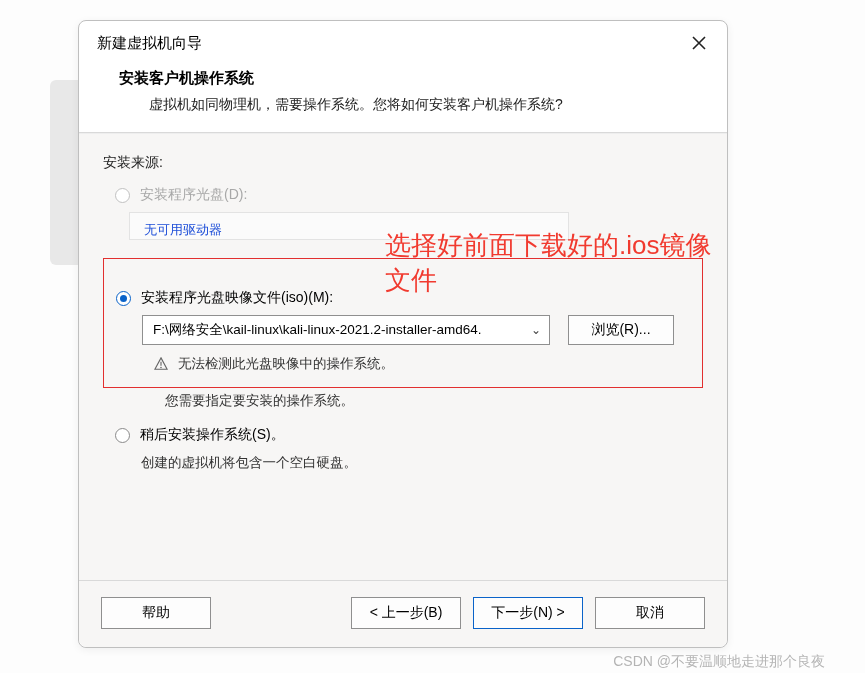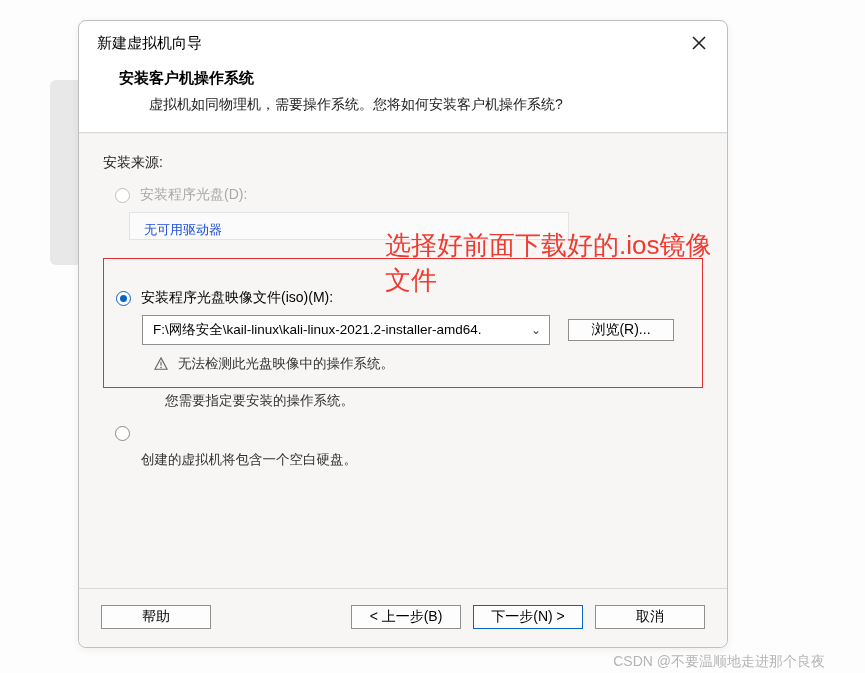--- a/index.html
+++ b/index.html
@@ -96,21 +96,21 @@
     }
     .combo {
       flex: 0 0 408px; height: 30px;
       border: 1px solid #8f8f8f; background: #fff;
       display: flex; align-items: center; justify-content: space-between;
       padding: 0 8px 0 10px; font-size: 13.5px;
       white-space: nowrap; overflow: hidden;
     }
     .combo .chev { font-size: 12px; color: #444; margin-left: 6px; }
     .browse-btn {
-      width: 106px; height: 22px;
+      width: 106px; height: 30px;
       border: 1px solid #8f8f8f; background: #fdfdfd;
       display: flex; align-items: center; justify-content: center;
       font-size: 14px; cursor: pointer;
     }
     .warn-row {
       display: flex; align-items: center; gap: 10px;
       margin-left: 38px; font-size: 13.5px; color: #333;
     }
     .warn-icon {
       width: 14px; height: 14px;
@@ -118,21 +118,21 @@
     .note-line { margin-left: 62px; font-size: 13.5px; color: #333; margin-top: 2px; margin-bottom: 16px;}
     .later-note { margin-left: 28px; font-size: 13.5px; color: #333; margin-top: 10px; }
     .footer {
       border-top: 1px solid #d9d9d9;
       padding: 16px 22px 18px 22px;
       display: flex; align-items: center; justify-content: space-between;
       background: #f7f6f5;
       border-radius: 0 0 8px 8px;
     }
     .btn {
-      height: 24px; min-width: 110px;
+      height: 32px; min-width: 110px;
       border: 1px solid #8f8f8f; background: #fdfdfd;
       display: inline-flex; align-items: center; justify-content: center;
       font-size: 14px; padding: 0 14px; cursor: pointer;
     }
     .btn.primary { border: 1.5px solid #0a63c9; }
     .footer-right { display: flex; gap: 12px; }
     .annotation {
       position: absolute;
       left: 385px; top: 228px;
       color: #f13a2f; font-size: 26px; line-height: 1.35;
@@ -195,20 +195,21 @@
             <line x1="8" y1="5.5" x2="8" y2="10" stroke="#666" stroke-width="1.3"></line>
             <circle cx="8" cy="12" r="0.9" fill="#666"></circle>
           </svg>
         <span>无法检测此光盘映像中的操作系统。</span>
       </div>
     </div>
     <div class="note-line" style="margin-top:-6px;">您需要指定要安装的操作系统。</div>
 
     <div class="radio-row" style="margin-left:12px;">
       <span class="radio"></span>
+      <span class="radio-label">稍后安装操作系统(S)。</span>
     </div>
     <div class="later-note" style="margin-left:38px;">创建的虚拟机将包含一个空白硬盘。</div>
   </div>
 
   <div class="footer">
     <div class="btn">
       <span>帮助</span>
     </div>
     <div class="footer-right">
       <div class="btn">

